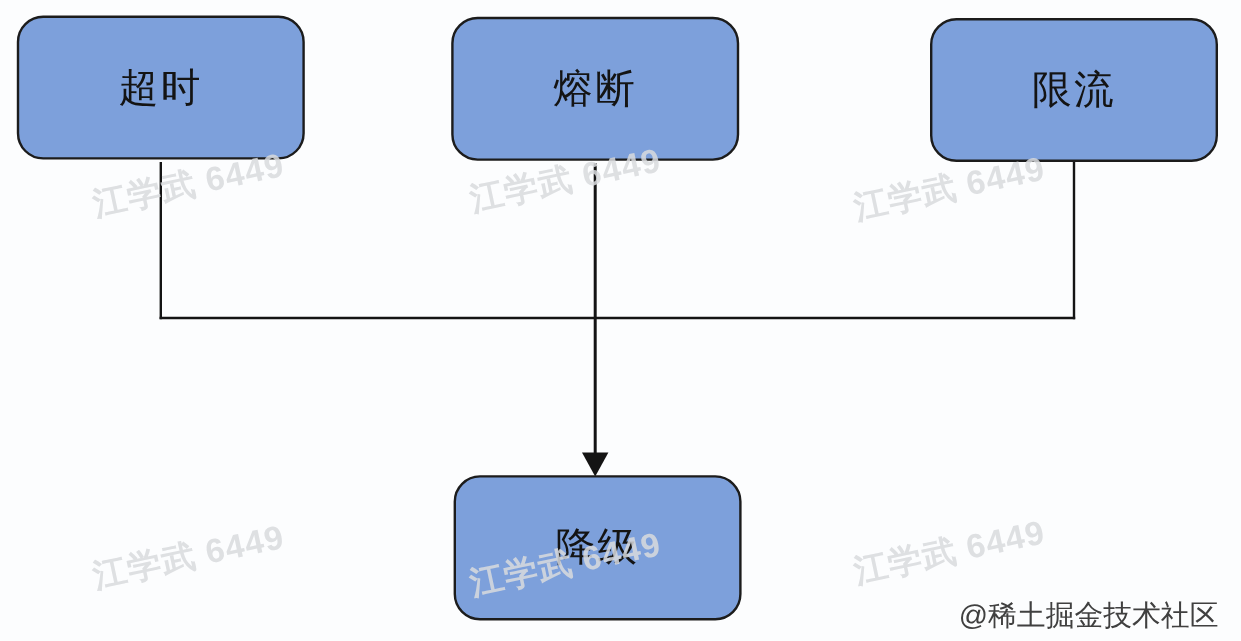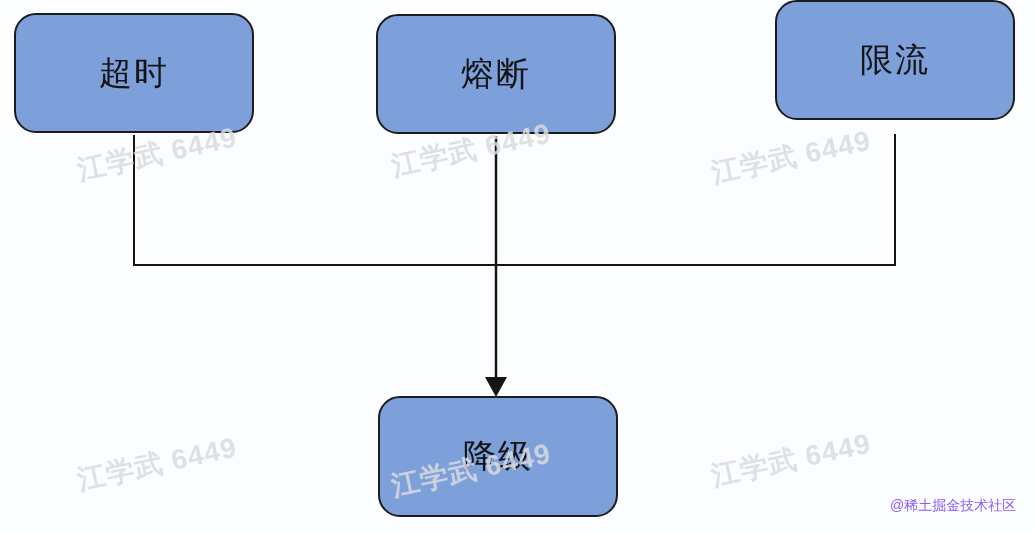--- a/index.html
+++ b/index.html
@@ -36,21 +36,21 @@
     z-index: 2;
   }
   .node span {
     font-size: 33px;
     font-weight: 500;
     color: #141414;
     letter-spacing: 2px;
   }
   .node-timeout  { left: 14px;  top: 13px; }
   .node-fuse     { left: 376px; top: 14px; }
-  .node-limit    { left: 775px; top: 0; }
+  .node-limit    { left: 775px; top: 15px; }
   .node-degrade  { left: 378px; top: 396px; height: 121px; }
   .wm {
     position: absolute;
     z-index: 3;
     font-size: 28px;
     font-weight: 600;
     color: #d9dbde;
     opacity: 0.85;
     white-space: nowrap;
     transform: rotate(-12deg);
@@ -59,25 +59,25 @@
     letter-spacing: 1px;
   }
   .wm-1 { left: 78px;  top: 152px; }
   .wm-2 { left: 392px; top: 148px; }
   .wm-3 { left: 712px; top: 155px; }
   .wm-4 { left: 78px;  top: 462px; }
   .wm-5 { left: 392px; top: 468px; }
   .wm-6 { left: 712px; top: 458px; }
   .wm-community {
     position: absolute;
-    left: 890px;
+    left: 799px;
     top: 497px;
     z-index: 3;
-    font-size: 14px;
-    color: #8b5cf6;
+    font-size: 24px;
+    color: #404040;
     white-space: nowrap;
     pointer-events: none;
   }
 </style>
 </head>
 <body>
 
 <div class="canvas">
 
   <svg class="connectors" width="1034" height="534" viewBox="0 0 1034 534" aria-hidden="true">

